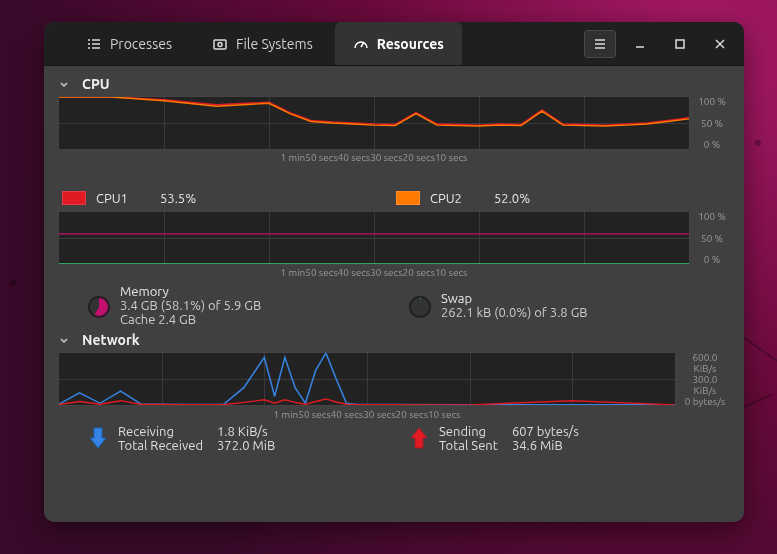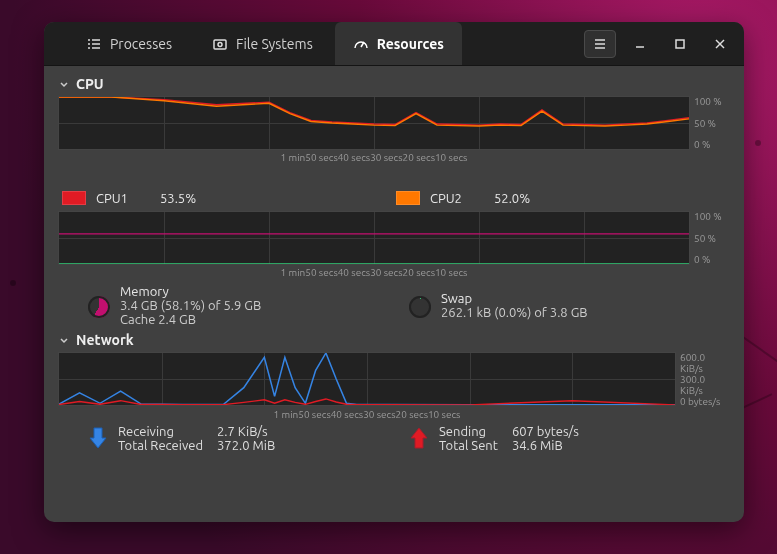--- a/index.html
+++ b/index.html
@@ -51,24 +51,24 @@
     width: 32px; height: 28px; margin: 0 4px;
     display: flex; align-items: center; justify-content: center;
     color: #e6e6e6; border-radius: 4px; cursor: pointer;
   }
   .hamb { border: 1px solid #4a4a4a; background: #303030; }
 
   
   .body { flex: 1; overflow: hidden; padding: 4px 8px 8px 8px; }
 
   .section { margin: 6px 6px 0 6px; }
-  .sec-head { display: flex; align-items: center; gap: 6px; margin-bottom: 4px; font-weight: 600; font-size: 14px; color: #eee; cursor: pointer;}
+  .sec-head { display: flex; align-items: center; gap: 12px; margin-bottom: 4px; font-weight: 600; font-size: 14px; color: #eee; cursor: pointer;}
   .sec-head svg { flex-shrink: 0; }
 
-  .chartwrap { display: flex; }
+  .chartwrap { display: flex; text-align: center; }
   .plot {
     flex: 1;
     background: #222;
     border: 1px solid #444;
     position: relative;
   }
   .ylabels {
     width: 54px;
     display: flex; flex-direction: column; justify-content: space-between;
     font-size: 10px; color: #9a9a9a; padding-left: 4px;
@@ -315,21 +315,21 @@
       </div>
       <div class="net-row">
         <div class="net-block" style="flex:0 0 50%">
           <div class="arrow">
             <svg width="20" height="24" viewBox="0 0 20 24">
                 <polygon points="10,22 2,12 6,12 6,2 14,2 14,12 18,12" fill="#3584e4" stroke="#1a5fb4" stroke-width="1"></polygon>
               </svg>
           </div>
           <div class="net-grid">
             <span class="lab">Receiving</span>
-            <span class="val">2.7 KiB/s</span>
+            <span class="val">1.8 KiB/s</span>
             <span class="lab">Total Received</span>
             <span class="val">372.0 MiB</span>
           </div>
         </div>
         <div class="net-block">
           <div class="arrow">
             <svg width="20" height="24" viewBox="0 0 20 24">
                 <polygon points="10,2 18,12 14,12 14,22 6,22 6,12 2,12" fill="#e01b24" stroke="#a51d2d" stroke-width="1"></polygon>
               </svg>
           </div>

